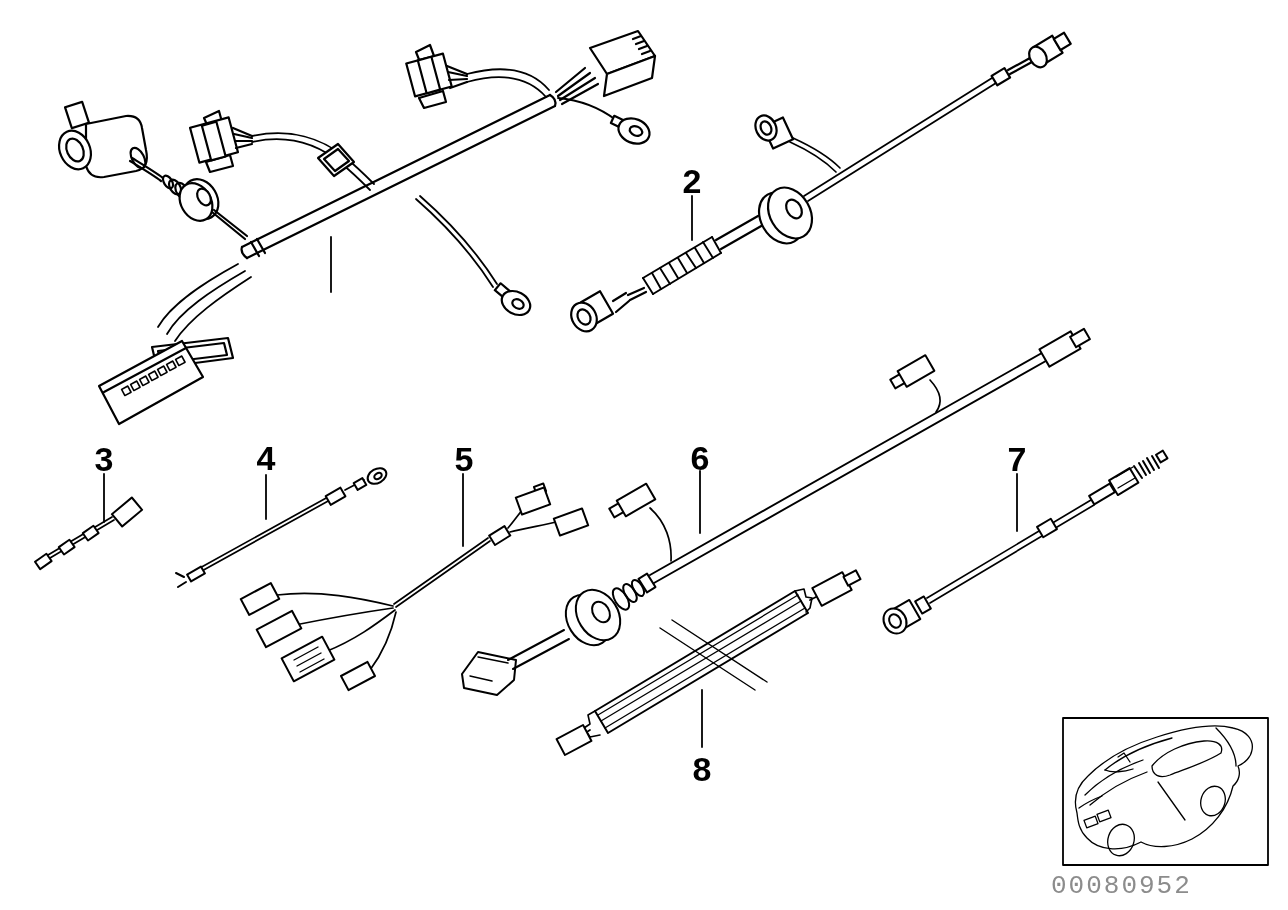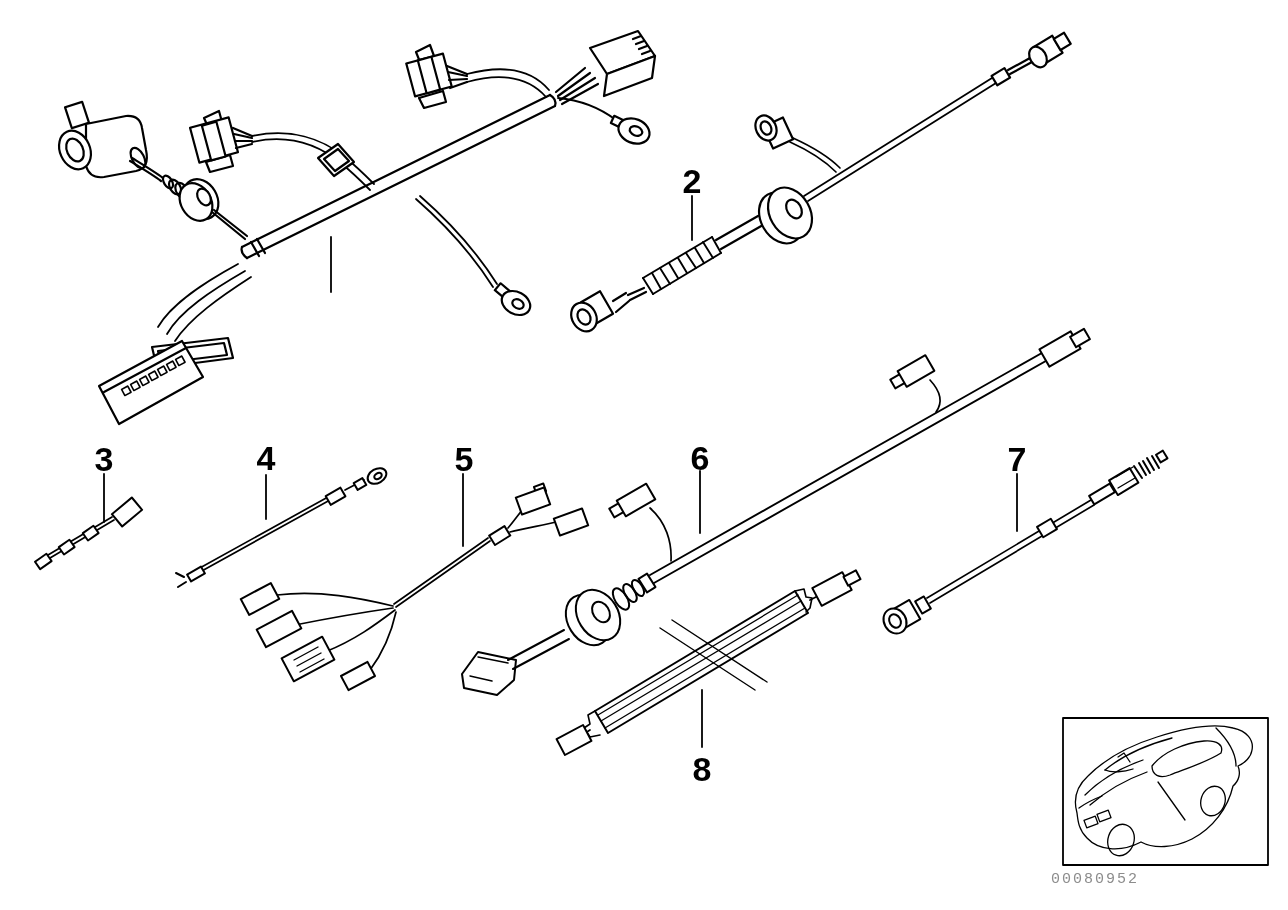--- a/index.html
+++ b/index.html
@@ -2,21 +2,21 @@
 <html><head>
 <meta charset="utf-8">
 <style>
   html,body{margin:0;padding:0;background:#ffffff;}
   #stage{position:relative;width:1288px;height:910px;background:#ffffff;overflow:hidden;
          font-family:"Liberation Sans", sans-serif;}
   #artwork{position:absolute;left:0;top:0;}
   .callout{position:absolute;transform:translate(-50%,-50%);font-weight:bold;
            font-size:34px;color:#000;line-height:1;cursor:pointer;}
   #image-id{position:absolute;left:1051px;top:871px;font-family:"Liberation Mono", monospace;
-            font-size:15px;letter-spacing:2px;color:#8c8c8c;}
+            font-size:26px;letter-spacing:2px;color:#8c8c8c;}
 </style>
 </head>
 <body>
 
 <div id="stage">
 
 <svg id="artwork" width="1288" height="910" viewBox="0 0 1288 910" stroke="#000" fill="none" stroke-linecap="round" stroke-linejoin="round">
 
   <g stroke-width="2.2">
 

